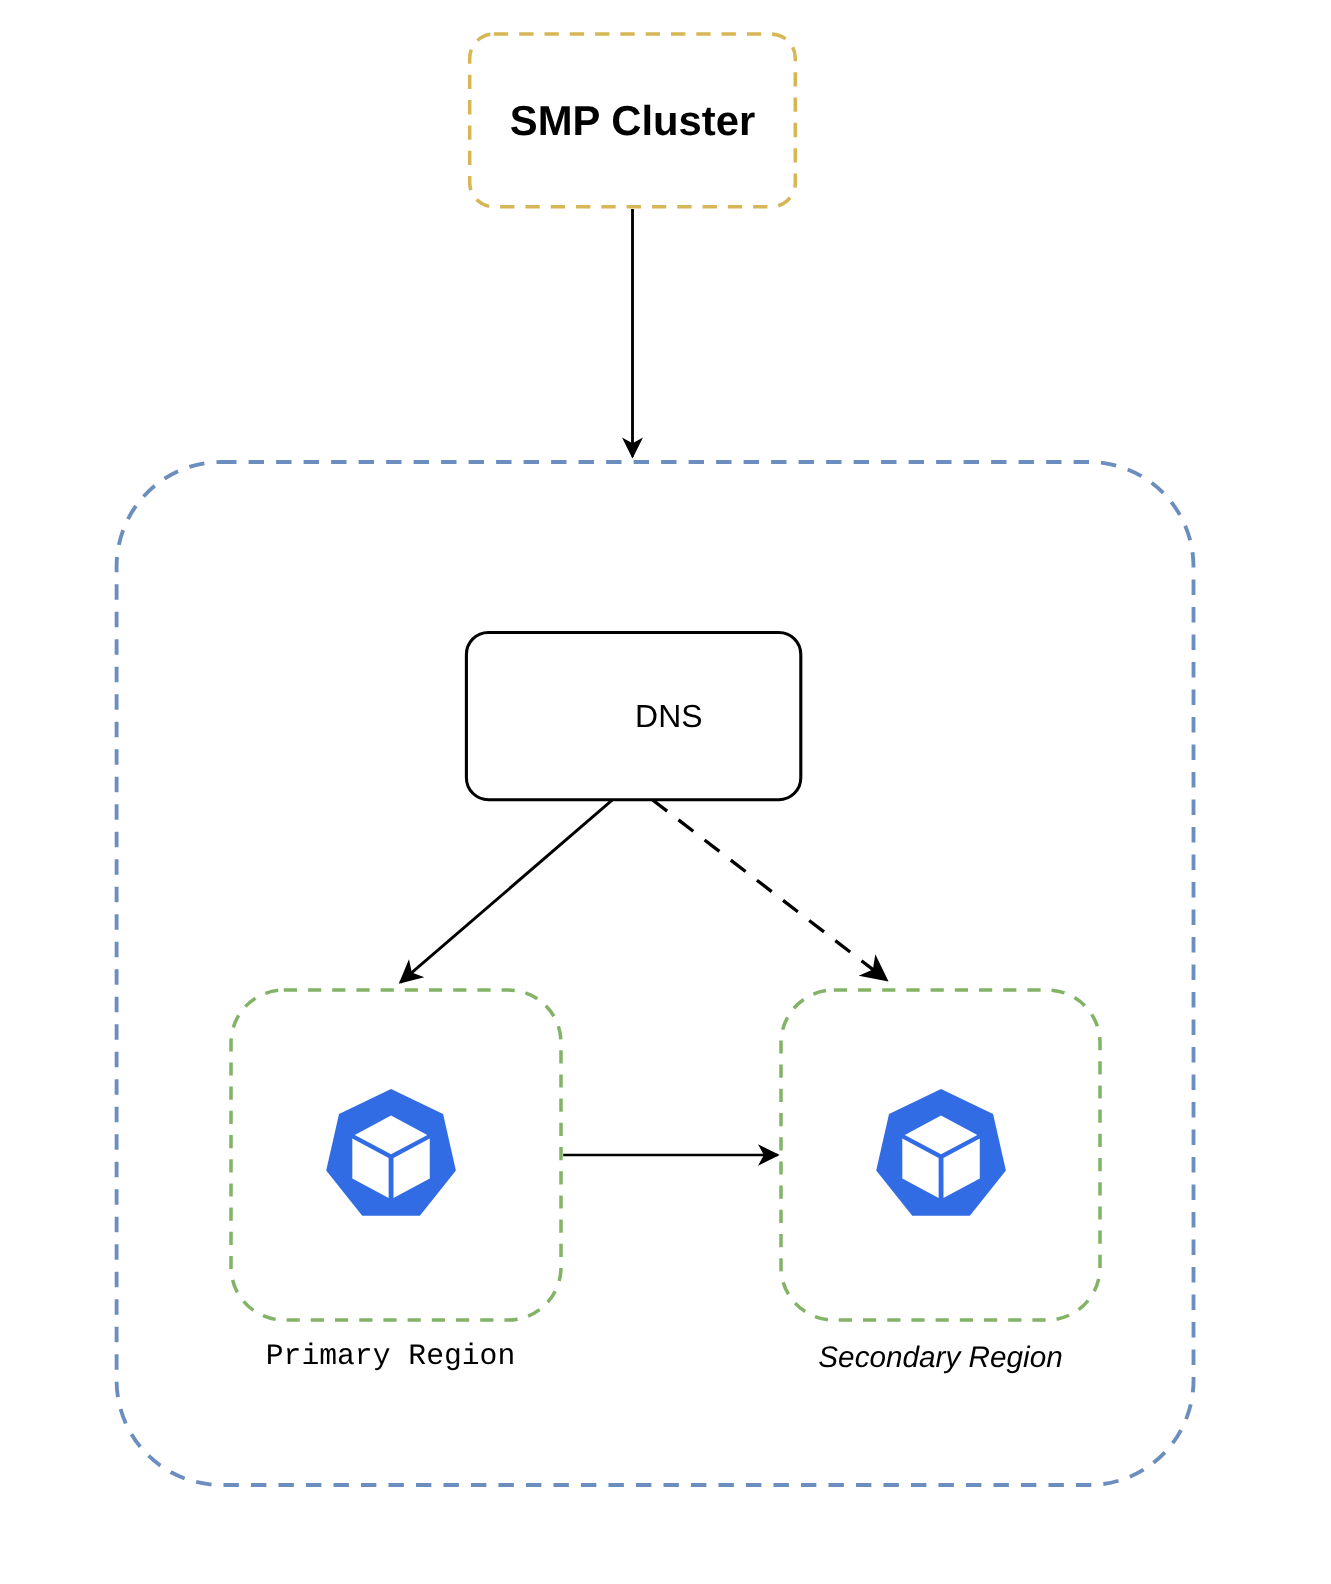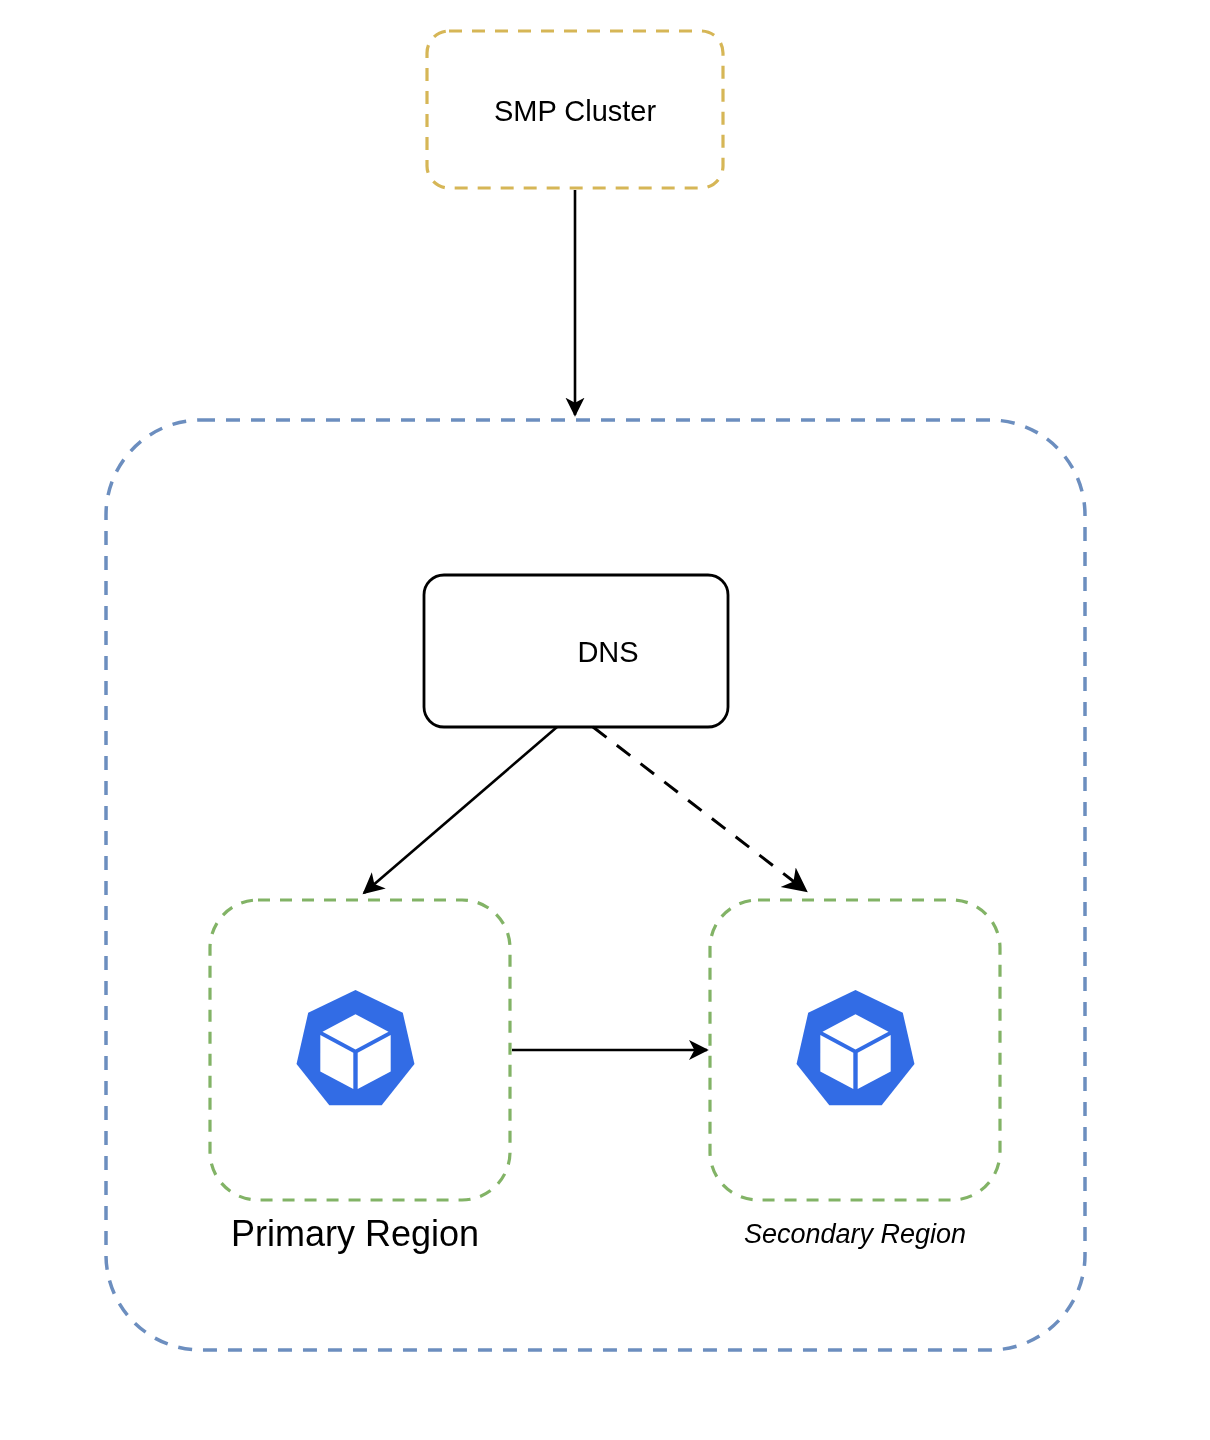--- a/index.html
+++ b/index.html
@@ -31,36 +31,38 @@
     text-align: center;
     white-space: nowrap;
     font-family: "Liberation Sans", sans-serif;
     color: #000000;
     pointer-events: none;
   }
   #smp-cluster-label {
     left: 427px;
     top: 94px;
     width: 296px;
-    font-size: 29px;
+    font-size: 38px;
     line-height: 34px;
+    font-weight: bold;
   }
   #dns-label {
     left: 424px;
     top: 635px;
     width: 368px;
     font-size: 29px;
     line-height: 34px;
   }
   #primary-region-label {
     left: 205px;
     top: 1218px;
     width: 300px;
-    font-size: 36px;
+    font-size: 27px;
     line-height: 32px;
+    font-family: Liberation Mono, monospace;
   }
   #secondary-region-label {
     left: 705px;
     top: 1218px;
     width: 300px;
     font-size: 27px;
     line-height: 32px;
     font-style: italic;
   }
 </style>

